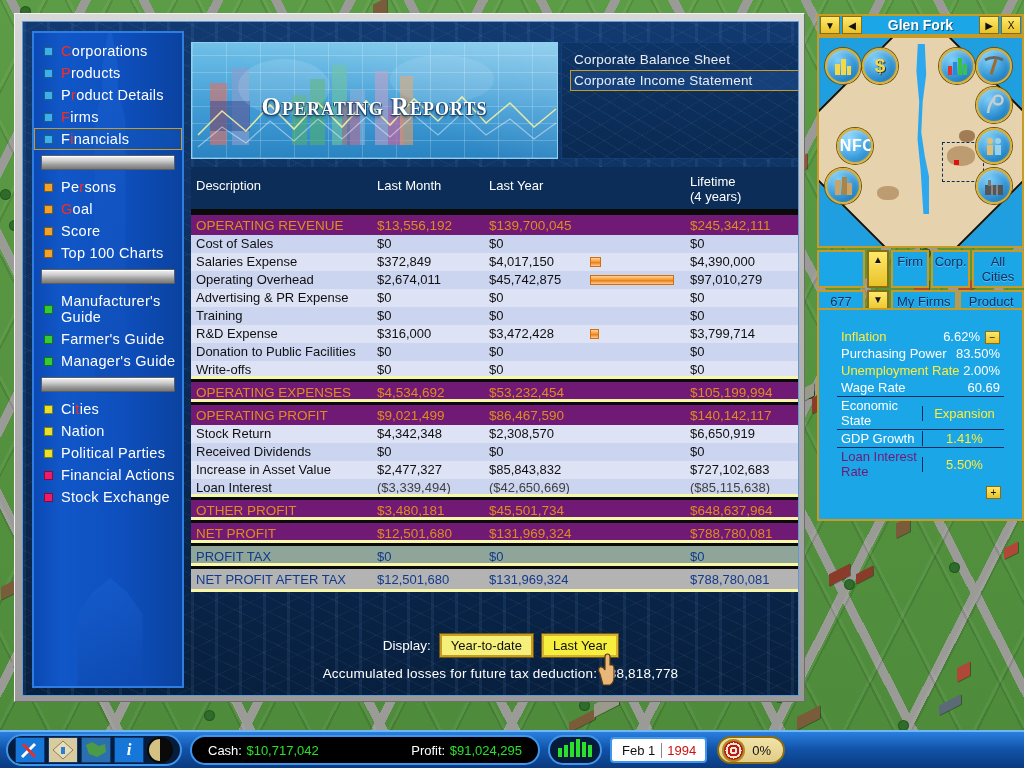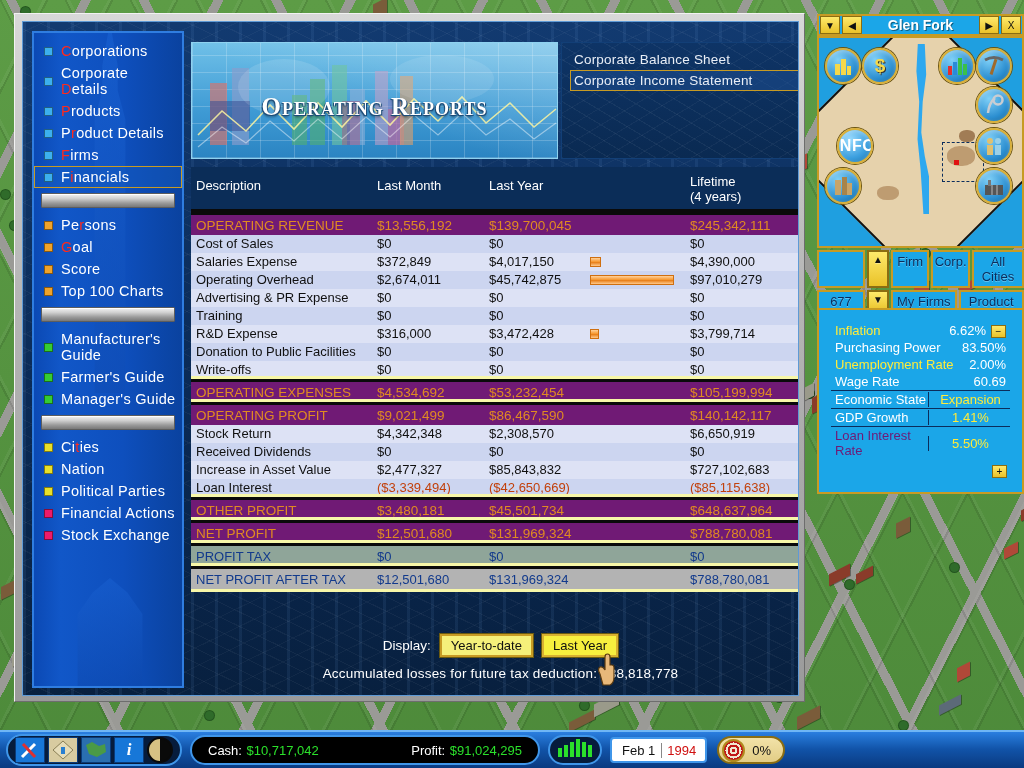--- a/index.html
+++ b/index.html
@@ -175,21 +175,21 @@
     border-top:3px solid #0a0a0a;
   }
   .row.tax::before{ content:""; position:absolute; left:0; right:0; top:-6px; height:3px; background:#f7f7a8; }
   .row.tax .c{ top:3px; }
   .row.aftertax {
     background:#b3b3b3; color:#123a8c; height:23px;
     border-top:3px solid #0a0a0a;
   }
   .row.aftertax::before{ content:""; position:absolute; left:0; right:0; top:-6px; height:3px; background:#f7f7a8; }
   .row.aftertax .c{ top:3px; }
-  .row .neg { color:#c2410c; }
+  .row .neg { color:#404040; }
   .row .minibar {
     position:absolute; left:399px; top:4px; height:10px;
     background:linear-gradient(#ffd19a,#f79a33 45%,#e8801a 55%,#ffc98c);
     border:1px solid #cf6f10;
   }
   .sep-yellow { height:3px; background:#f7f7a8; }
 
   
   #footer {
     position:absolute; left:168px; top:612px; width:619px; height:62px; z-index:3;
@@ -271,21 +271,21 @@
     text-shadow:0 1px 0 rgba(255,255,255,.3);
   }
   .bcell.num { color:#0b2d5c; font-size:13px; }
   .bcell.arrow {
     background:linear-gradient(#ffe96a,#e9c229); width:22px; flex:0 0 22px;
     border-color:#8a6d12; color:#111; font-size:10px;
   }
 
   #econ {
     position:absolute; left:5px; top:308px; width:207px;
-    background:#1ba6e8; border:2px solid #c79b24; padding:12px;
+    background:#1ba6e8; border:2px solid #c79b24; padding:18px;
   }
   .erow { display:flex; justify-content:space-between; align-items:center; padding:1px 4px; font-size:13px; }
   .erow .k { color:#ffffff; }
   .erow .v { color:#ffffff; }
   .erow.boxed { border-top:1px solid #0b2d5c; padding:1px 4px; }
   .erow.boxed .v { border-left:1px solid #0b2d5c; padding-left:6px; min-width:78px; text-align:center; }
   .minus-btn, .plus-btn {
     width:15px; height:13px; background:linear-gradient(#ffe96a,#e9c229);
     border:1px solid #8a6d12; color:#111; font-size:10px; line-height:11px;
     text-align:center; cursor:pointer; margin-left:5px;
@@ -505,24 +505,20 @@
   <div id="report-inner">
 
     <div id="sidebar">
       <div class="side-list" id="side-list">
           <div class="side-item">
             <span class="bullet" style="background: rgb(60, 176, 238);"></span>
             <span class="lbl"><span class="hk">C</span>orporations</span>
           </div>
           <div class="side-item">
             <span class="bullet" style="background: rgb(60, 176, 238);"></span>
-            <span class="lbl">Corporate <span class="hk">D</span>etails</span>
-          </div>
-          <div class="side-item">
-            <span class="bullet" style="background: rgb(60, 176, 238);"></span>
             <span class="lbl"><span class="hk">P</span>roducts</span>
           </div>
           <div class="side-item">
             <span class="bullet" style="background: rgb(60, 176, 238);"></span>
             <span class="lbl">P<span class="hk">r</span>oduct Details</span>
           </div>
           <div class="side-item">
             <span class="bullet" style="background: rgb(60, 176, 238);"></span>
             <span class="lbl"><span class="hk">F</span>irms</span>
           </div>

